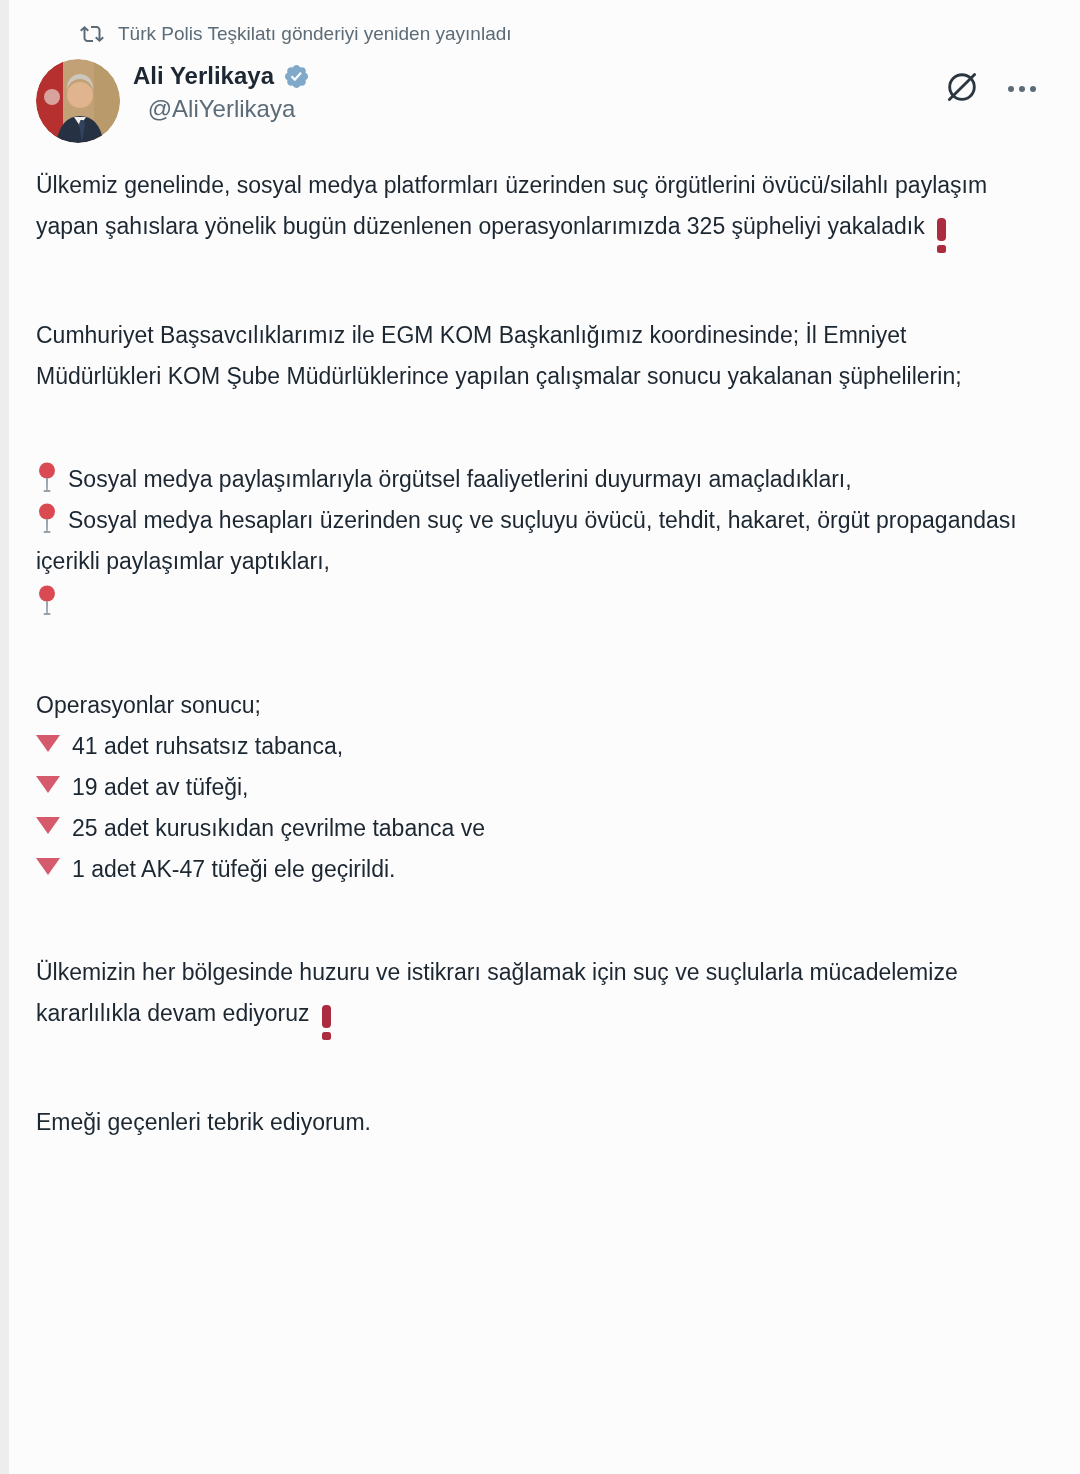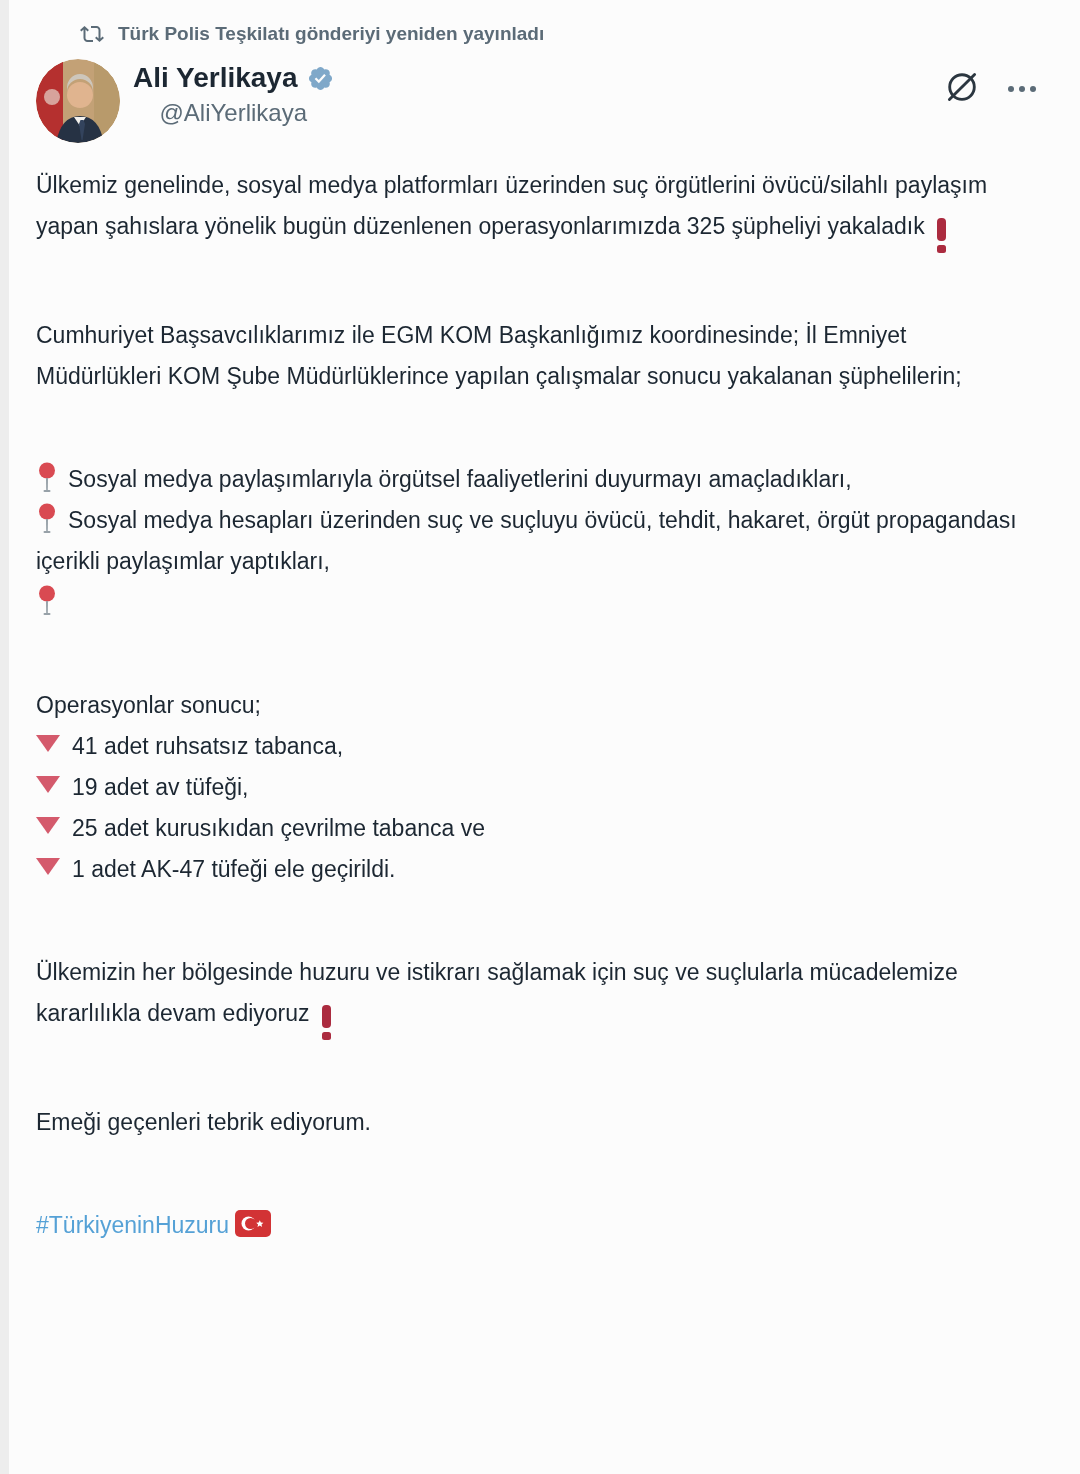--- a/index.html
+++ b/index.html
@@ -9,30 +9,30 @@
     background:#fcfcfc;
     font-family:"Liberation Sans","DejaVu Sans",sans-serif;
     color:#1c2732;
     position:relative;
   }
   .edge-strip { position:absolute; left:0; top:0; width:9px; height:100%; background:#ededed; }
   .tweet { padding:22px 44px 0 36px; }
 
   
   .repost-row { display:flex; align-items:center; gap:14px; padding-left:44px;
-                color:#5b6b77; font-weight:bold; font-size:19px; }
+                color:#5b6b77; font-weight:normal; font-size:19px; }
   .repost-row svg { display:block; }
 
   
   .header { display:flex; align-items:flex-start; margin-top:13px; }
   .avatar { width:84px; height:84px; border-radius:50%; overflow:hidden; flex:none; cursor:pointer; }
   .avatar svg { display:block; }
   .id-block { margin-left:13px; padding-top:3px; }
   .name-row { display:flex; align-items:center; gap:9px; }
-  .name { font-size:28px; font-weight:bold; color:#1c2732; cursor:pointer; }
+  .name { font-size:24px; font-weight:bold; color:#1c2732; cursor:pointer; }
   .badge svg { display:block; }
   .handle { font-size:24px; color:#5b6b77; margin-top:5px; cursor:pointer;text-align:center; }
   .header-actions { margin-left:auto; display:flex; align-items:center; gap:28px; padding-top:10px; }
   .icon-btn { border:none; background:none; padding:0; cursor:pointer; display:flex; align-items:center; }
   .dots { display:flex; gap:5px; }
   .dots i { width:6px; height:6px; border-radius:50%; background:#5b6b77; display:block; }
 
   
   .post-body { margin-top:22px; font-size:23px; line-height:41px; max-width:1002px; }
   .post-body p { margin:0; }
@@ -168,27 +168,15 @@
       <p><span>Ülkemizin her bölgesinde huzuru ve istikrarı sağlamak için suç ve suçlularla mücadelemize kararlılıkla devam ediyoruz</span><span class="excl">
             <span class="bar"></span>
             <span class="dot"></span>
           </span></p>
     </div>
 
     <div class="para">
       <p>Emeği geçenleri tebrik ediyorum.</p>
     </div>
 
-    <div class="para">
-      <p>
-        <a class="hashtag-link">#TürkiyeninHuzuru</a><span class="flag-icon">
-          <svg width="36" height="27" viewBox="0 0 36 27">
-            <rect width="36" height="27" rx="5" fill="#d23335"></rect>
-            <circle cx="13.5" cy="13.5" r="7" fill="#ffffff"></circle>
-            <circle cx="15.6" cy="13.5" r="5.6" fill="#d23335"></circle>
-            <polygon fill="#ffffff" points="24.8,10.2 25.9,12.5 28.4,12.7 26.5,14.4 27.1,16.9 24.8,15.5 22.5,16.9 23.1,14.4 21.2,12.7 23.7,12.5"></polygon>
-          </svg>
-        </span>
-      </p>
-    </div>
 
   </div>
 </div>
 
 </body></html>

